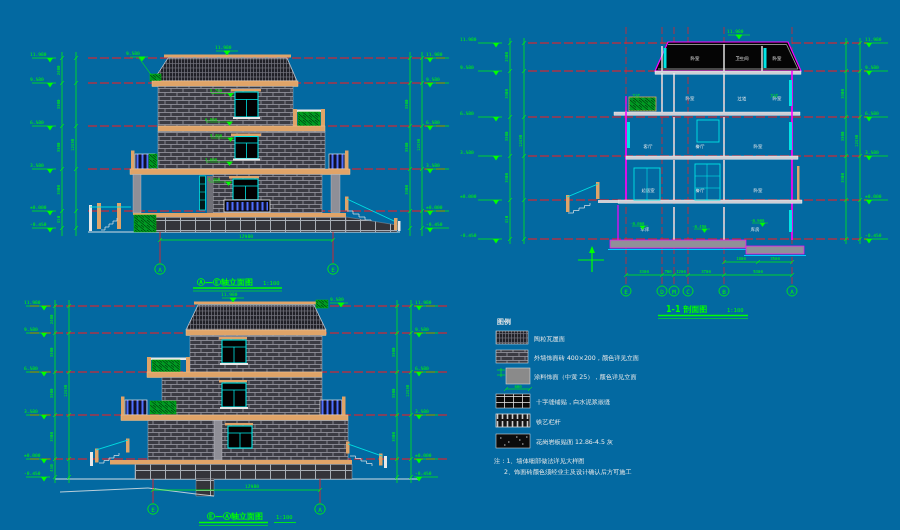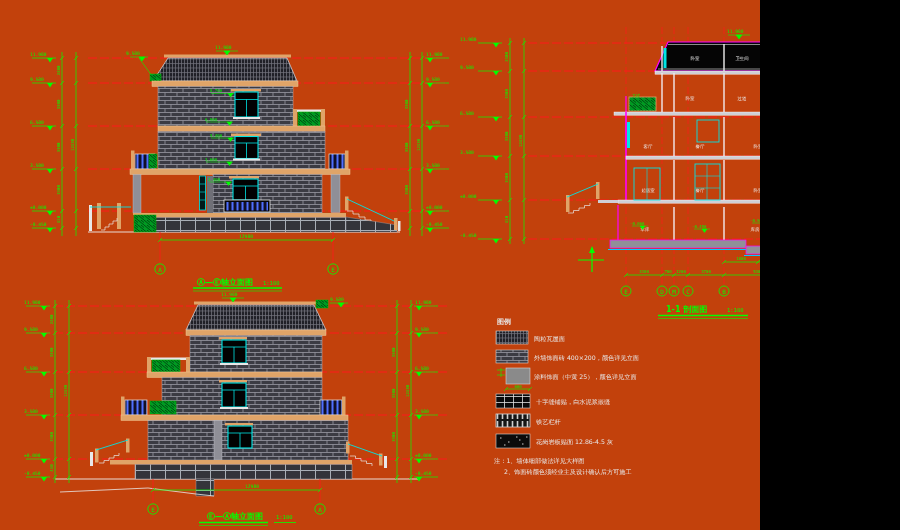--- a/index.html
+++ b/index.html
@@ -1,16 +1,16 @@
 <!DOCTYPE html>
 <html><head>
 <meta charset="utf-8">
 <style>
   html,body{margin:0;padding:0;background:#000;}
-  .canvas{position:relative;width:760px;height:530px;background:#c2410c;overflow:hidden;}
+  .canvas{position:relative;width:900px;height:530px;background:#0369a1;overflow:hidden;}
   svg{display:block;}
   svg text{font-family:"DejaVu Sans Mono",monospace;}
   .tg{fill:#00ff00;font-size:4.6px;}
   .tg4{fill:#00ff00;font-size:4px;}
   .tw{fill:#ededed;font-size:4.4px;}
   .tit{fill:#00ff00;font-size:8px;font-weight:bold;font-family:"DejaVu Sans",sans-serif;}
   .sc{fill:#00ff00;font-size:5.5px;}
   .tl{fill:#e8e8e8;font-size:6.2px;font-family:"DejaVu Sans",sans-serif;}
   .tlh{fill:#e8e8e8;font-size:7px;font-weight:bold;font-family:"DejaVu Sans",sans-serif;}
   .bub{fill:#00ff00;font-size:6px;}

